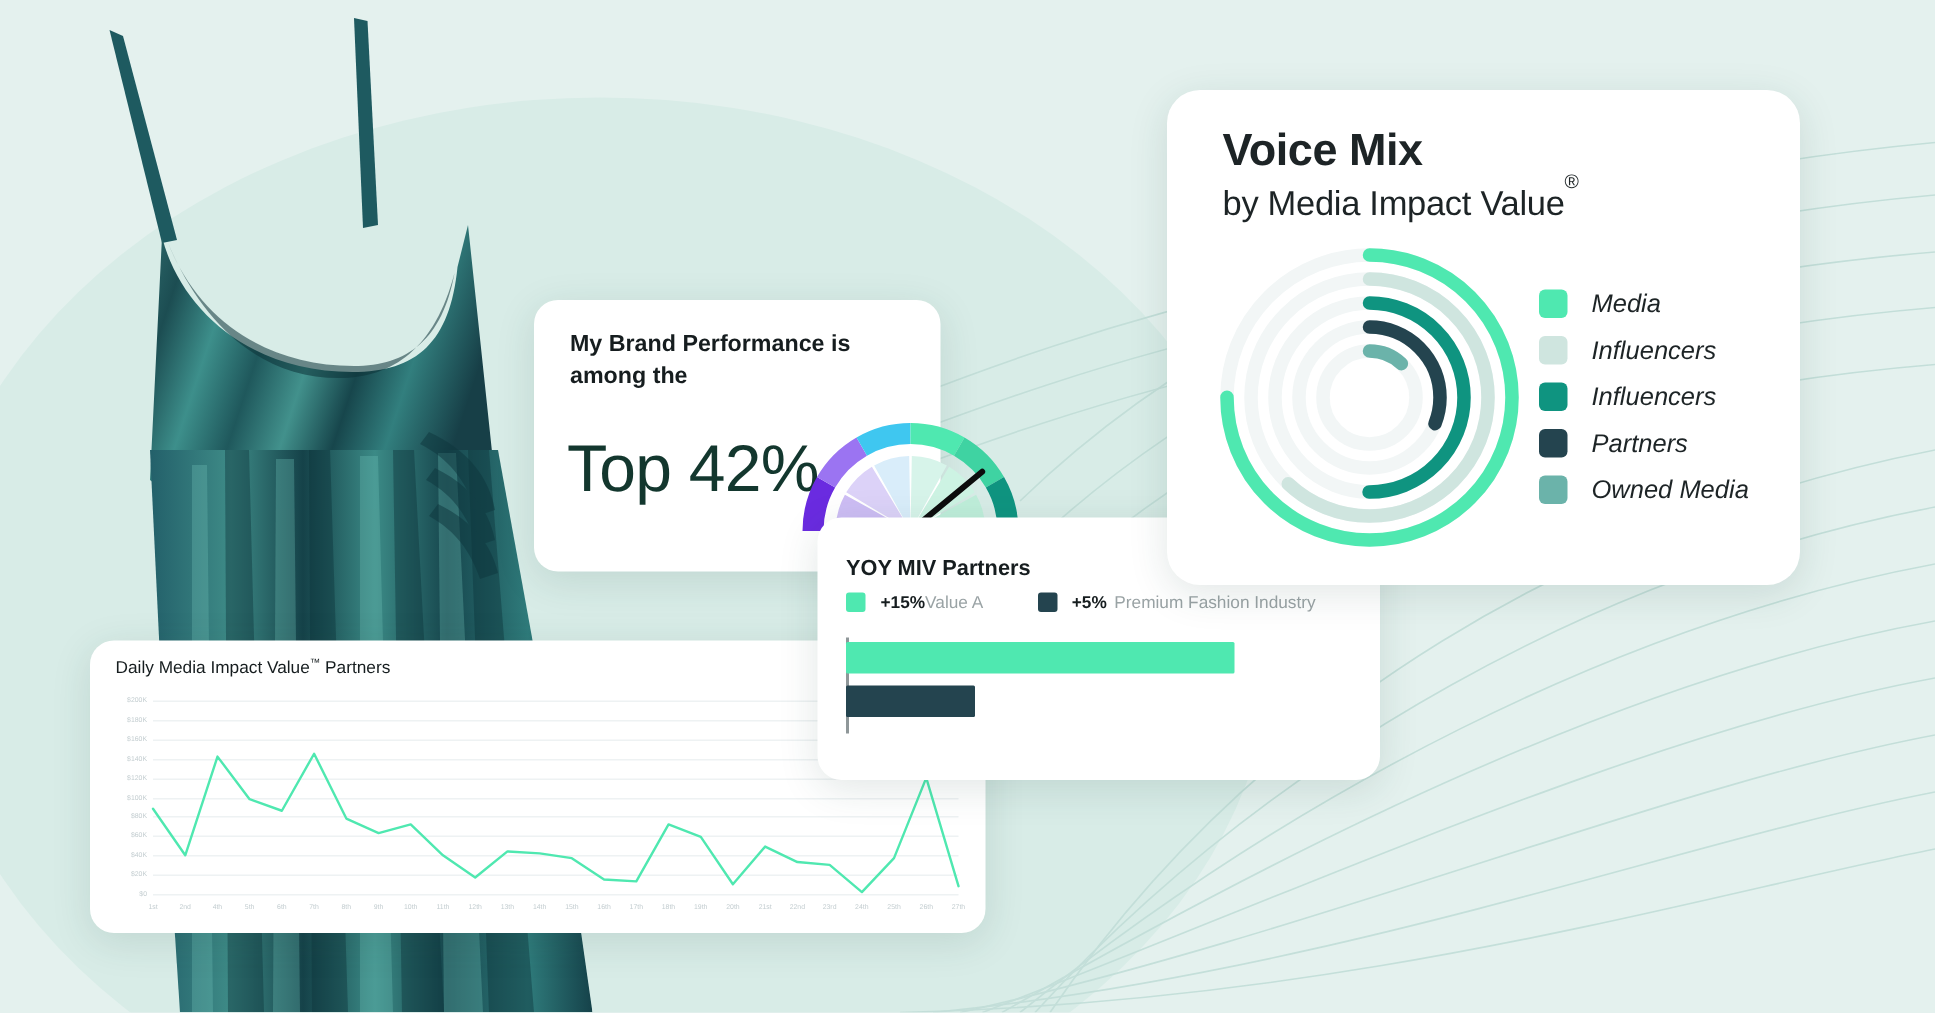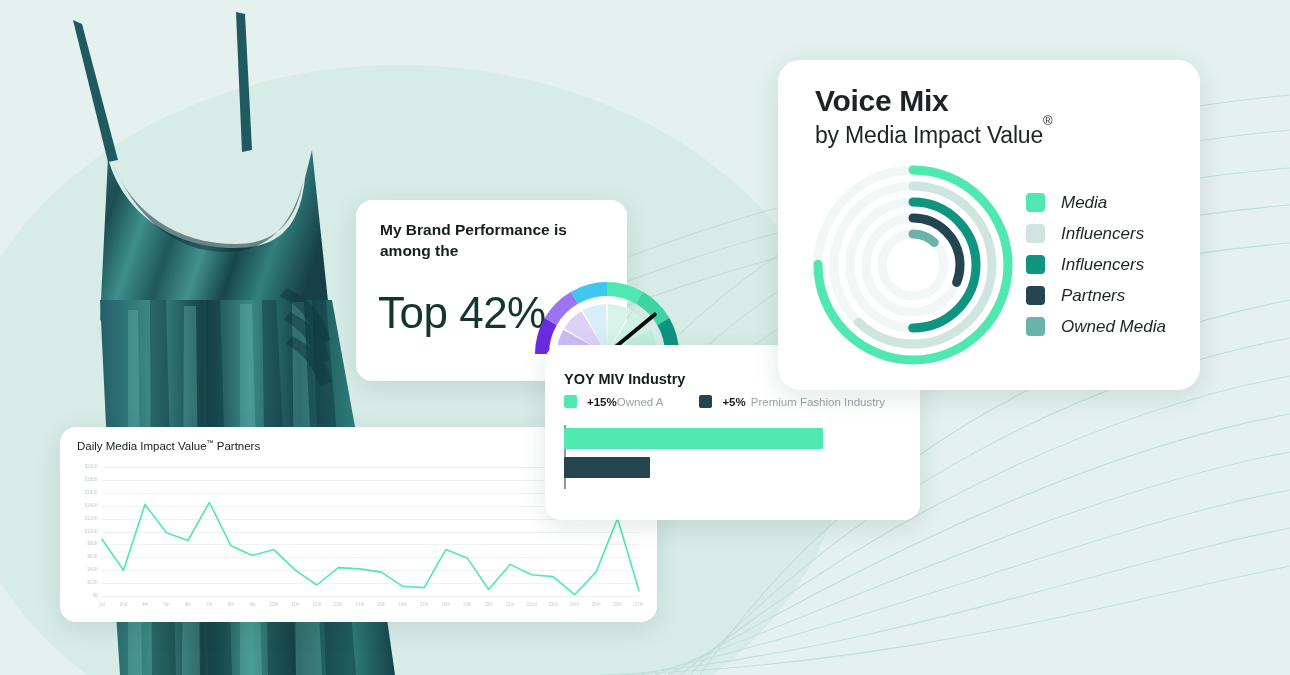--- a/index.html
+++ b/index.html
@@ -249,26 +249,26 @@
           <path d="M 117.7309853569698 59.75951898768315 A 50 50 0 0 1 123.99238475781956 83.12737967813582 L 79.99908617093834 83.8952855613763 A 6 6 0 0 0 79.24771824283637 81.09114227852197 Z" fill="#BFEEDA"></path>
         </g>
       <g id="gauge-needle">
           <path d="M 74 84 L 121.77182105209894 44.479712635581244" stroke="#0d0d0d" stroke-width="4" stroke-linecap="round" fill="none"></path>
           <circle cx="74" cy="84" r="6" fill="#0d0d0d"></circle>
         </g>
     </svg>
   </div>
 
   <div class="card" id="yoy-card">
-    <div id="yoy-title">YOY MIV Industry</div>
+    <div id="yoy-title">YOY MIV Partners</div>
     <div id="yoy-legend">
         <div class="yl" style="margin-left: 0px; align-items: center;">
           <span class="yl-sw" style="background: rgb(79, 232, 176);"></span>
           <span class="yl-pct">+15%</span>
-          <span class="yl-name" style="margin-left: 0px;">Owned A</span>
+          <span class="yl-name" style="margin-left: 0px;">Value A</span>
         </div>
         <div class="yl" style="margin-left: 36px;">
           <span class="yl-sw" style="background: rgb(36, 68, 79);"></span>
           <span class="yl-pct">+5%</span>
           <span class="yl-name" style="margin-left: 5px;">Premium Fashion Industry</span>
         </div>
       </div>
     <div id="yoy-axis"></div>
     <div id="yoy-bars">
         <div class="yoy-bar" style="top: 0px; left: 0px; width: 259px; background: rgb(79, 232, 176);"></div>

